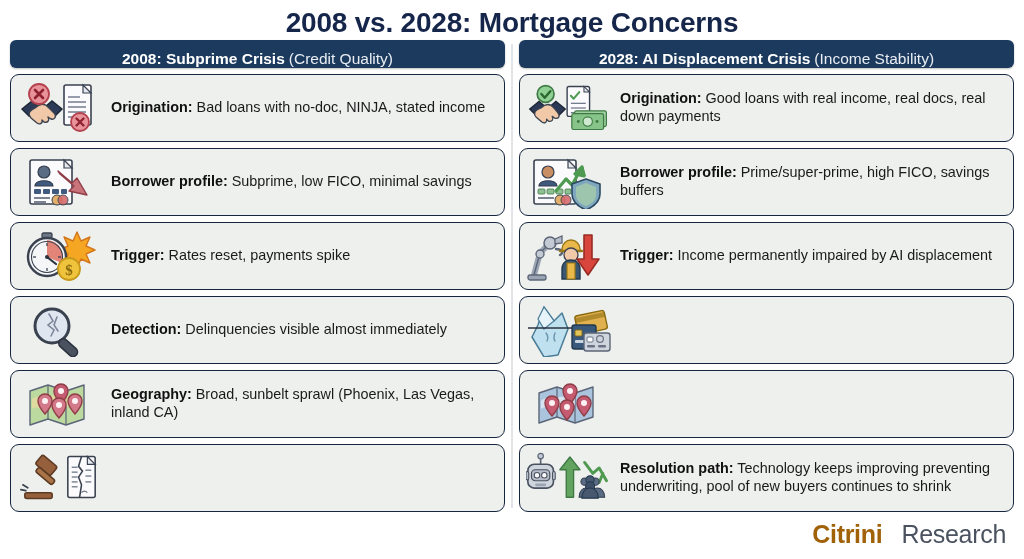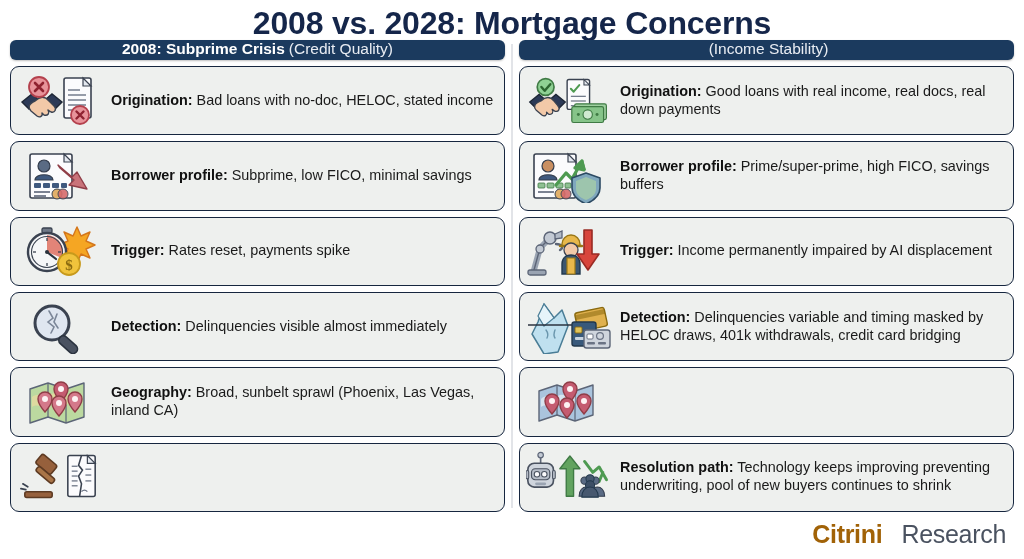--- a/index.html
+++ b/index.html
@@ -5,21 +5,21 @@
   html,body{margin:0;padding:0;}
   body{
     width:1024px;height:559px;
     background:#ffffff;
     font-family:"Liberation Sans","DejaVu Sans",sans-serif;
     overflow:hidden;
     position:relative;
   }
   #page-title{
     text-align:center;
-    font-size:32px;
+    font-size:28px;
     font-weight:bold;
     color:#15264a;
     letter-spacing:-0.2px;
     padding-top:6px;
     height:34px;
     line-height:34px;
   }
   #columns{
     display:flex;
     position:relative;
@@ -37,23 +37,23 @@
   .col-gap{width:14px;position:relative;}
   .divider{
     position:absolute;
     left:6px;top:4px;bottom:4px;
     width:2px;
     background:#e2e4e8;
   }
   .col-banner{
     background:#1b3a5e;
     border-radius:6px;
-    height:20px;
-    display:flex;
-    align-items:flex-start;
+    height:28px;
+    display:flex;
+    align-items:flex-end;
     justify-content:center;
     color:#ffffff;
     font-size:15.5px;
     box-shadow:0 1px 2px rgba(0,0,0,.25);
   }
   .col-banner .strong{font-weight:bold;}
   .col-banner .light{font-weight:normal;color:#e9edf3;margin-left:4px;}
   .card{
     border:1.6px solid #16263f;
     border-radius:9px;
@@ -121,21 +121,21 @@
           <path d="M4 28 l10-8 7 6 -10 9z" fill="#2c3a57" stroke="#1d2635" stroke-width="1.4"></path>
           <path d="M44 28 l-10-8 -7 6 10 9z" fill="#2c3a57" stroke="#1d2635" stroke-width="1.4"></path>
           <path d="M17 27 c5-5 10-5 14 0 l5 5 c3 3 1 7-3 6 l-3-2 c2 3 0 6-4 5 l-2-2 c1 3-2 5-5 3 l-6-5 c-3-3-3-7 4-10z" fill="#f2c9a8" stroke="#3a4250" stroke-width="1.4" stroke-linejoin="round"></path>
           <circle cx="21" cy="13" r="10" fill="#e8939a" stroke="#b4414d" stroke-width="1.8"></circle>
           <path d="M17 9 l8 8 M25 9 l-8 8" stroke="#8f2230" stroke-width="2.6" stroke-linecap="round"></path>
           <circle cx="62" cy="41" r="9" fill="#e8939a" stroke="#b4414d" stroke-width="1.8"></circle>
           <path d="M58.5 37.5 l7 7 M65.5 37.5 l-7 7" stroke="#8f2230" stroke-width="2.4" stroke-linecap="round"></path>
         </svg>
       </span>
       <span class="txt">
-        <b>Origination:</b><span> Bad loans with no-doc, HELOC, stated income</span>
+        <b>Origination:</b><span> Bad loans with no-doc, NINJA, stated income</span>
       </span>
     </div>
 
     <div class="card">
       <span class="icon">
         <svg width="80" height="54" viewBox="0 0 80 54">
           <rect x="10" y="5" width="42" height="44" rx="2" fill="#fbfbfd" stroke="#3a4250" stroke-width="1.6"></rect>
           <path d="M44 5 l8 8 h-8z" fill="#e4e8ef" stroke="#3a4250" stroke-width="1.2"></path>
           <circle cx="24" cy="17" r="6" fill="#5a6b84" stroke="#333c4c" stroke-width="1.2"></circle>
           <path d="M15 31 c0-7 18-7 18 0z" fill="#3f597f" stroke="#333c4c" stroke-width="1.2"></path>
@@ -249,20 +249,21 @@
       </span>
     </div>
   </div>
 
   <div class="col-gap">
       <div class="divider"></div>
     </div>
 
   <div class="column">
     <div class="col-banner">
+      <span class="strong">2028: AI Displacement Crisis</span>
       <span class="light">(Income Stability)</span>
     </div>
 
     <div class="card">
       <span class="icon">
         <svg width="92" height="54" viewBox="0 0 92 54">
           <rect x="44" y="4" width="24" height="32" rx="2" fill="#fbfbfd" stroke="#3a4250" stroke-width="1.5"></rect>
           <path d="M62 4 l6 6 h-6z" fill="#e4e8ef" stroke="#3a4250" stroke-width="1.1"></path>
           <path d="M48 14 l3 3 6-7" stroke="#4e9a51" stroke-width="2.2" fill="none" stroke-linecap="round" stroke-linejoin="round"></path>
           <g stroke="#6a7384" stroke-width="1.3">
@@ -352,23 +353,20 @@
           <rect x="49" y="27" width="7" height="6" rx="1" fill="#e0c35a" stroke="#8a6a10" stroke-width=".9"></rect>
           <rect x="49" y="37" width="14" height="3" rx="1" fill="#c8d4e0"></rect>
           <rect x="58" y="30" width="26" height="18" rx="2.5" fill="#cfd5dd" stroke="#5c6577" stroke-width="1.4"></rect>
           <rect x="61" y="34" width="6" height="5" rx="1" fill="#fff" stroke="#5c6577" stroke-width=".9"></rect>
           <g fill="#6a7384">
               <rect x="61" y="42" width="8" height="2.4" rx="1"></rect>
               <rect x="72" y="42" width="8" height="2.4" rx="1"></rect>
             </g>
           <circle cx="74" cy="36" r="3.4" fill="none" stroke="#6a7384" stroke-width="1.2"></circle>
         </svg>
-      </span>
-      <span class="txt">
-        <b>Detection:</b><span> Delinquencies variable and timing masked by HELOC draws, 401k withdrawals, credit card bridging</span>
       </span>
     </div>
 
     <div class="card">
       <span class="icon">
         <svg width="76" height="54" viewBox="0 0 76 54">
           <path d="M8 16 l18-6 18 6 18-6 v30 l-18 6 -18-6 -18 6z" fill="#aac4dd" stroke="#5c6577" stroke-width="1.4" stroke-linejoin="round"></path>
           <path d="M26 10 v30 M44 16 v30" stroke="#5c6577" stroke-width="1.2" fill="none"></path>
           <path d="M10 24 c5-6 12 1 17-3 5-4 11 3 17-1 v8 c-7 4-12-2-17 2 -5 4-12-2-17 2z" fill="#e9f2f7" opacity=".7"></path>
           <g>

